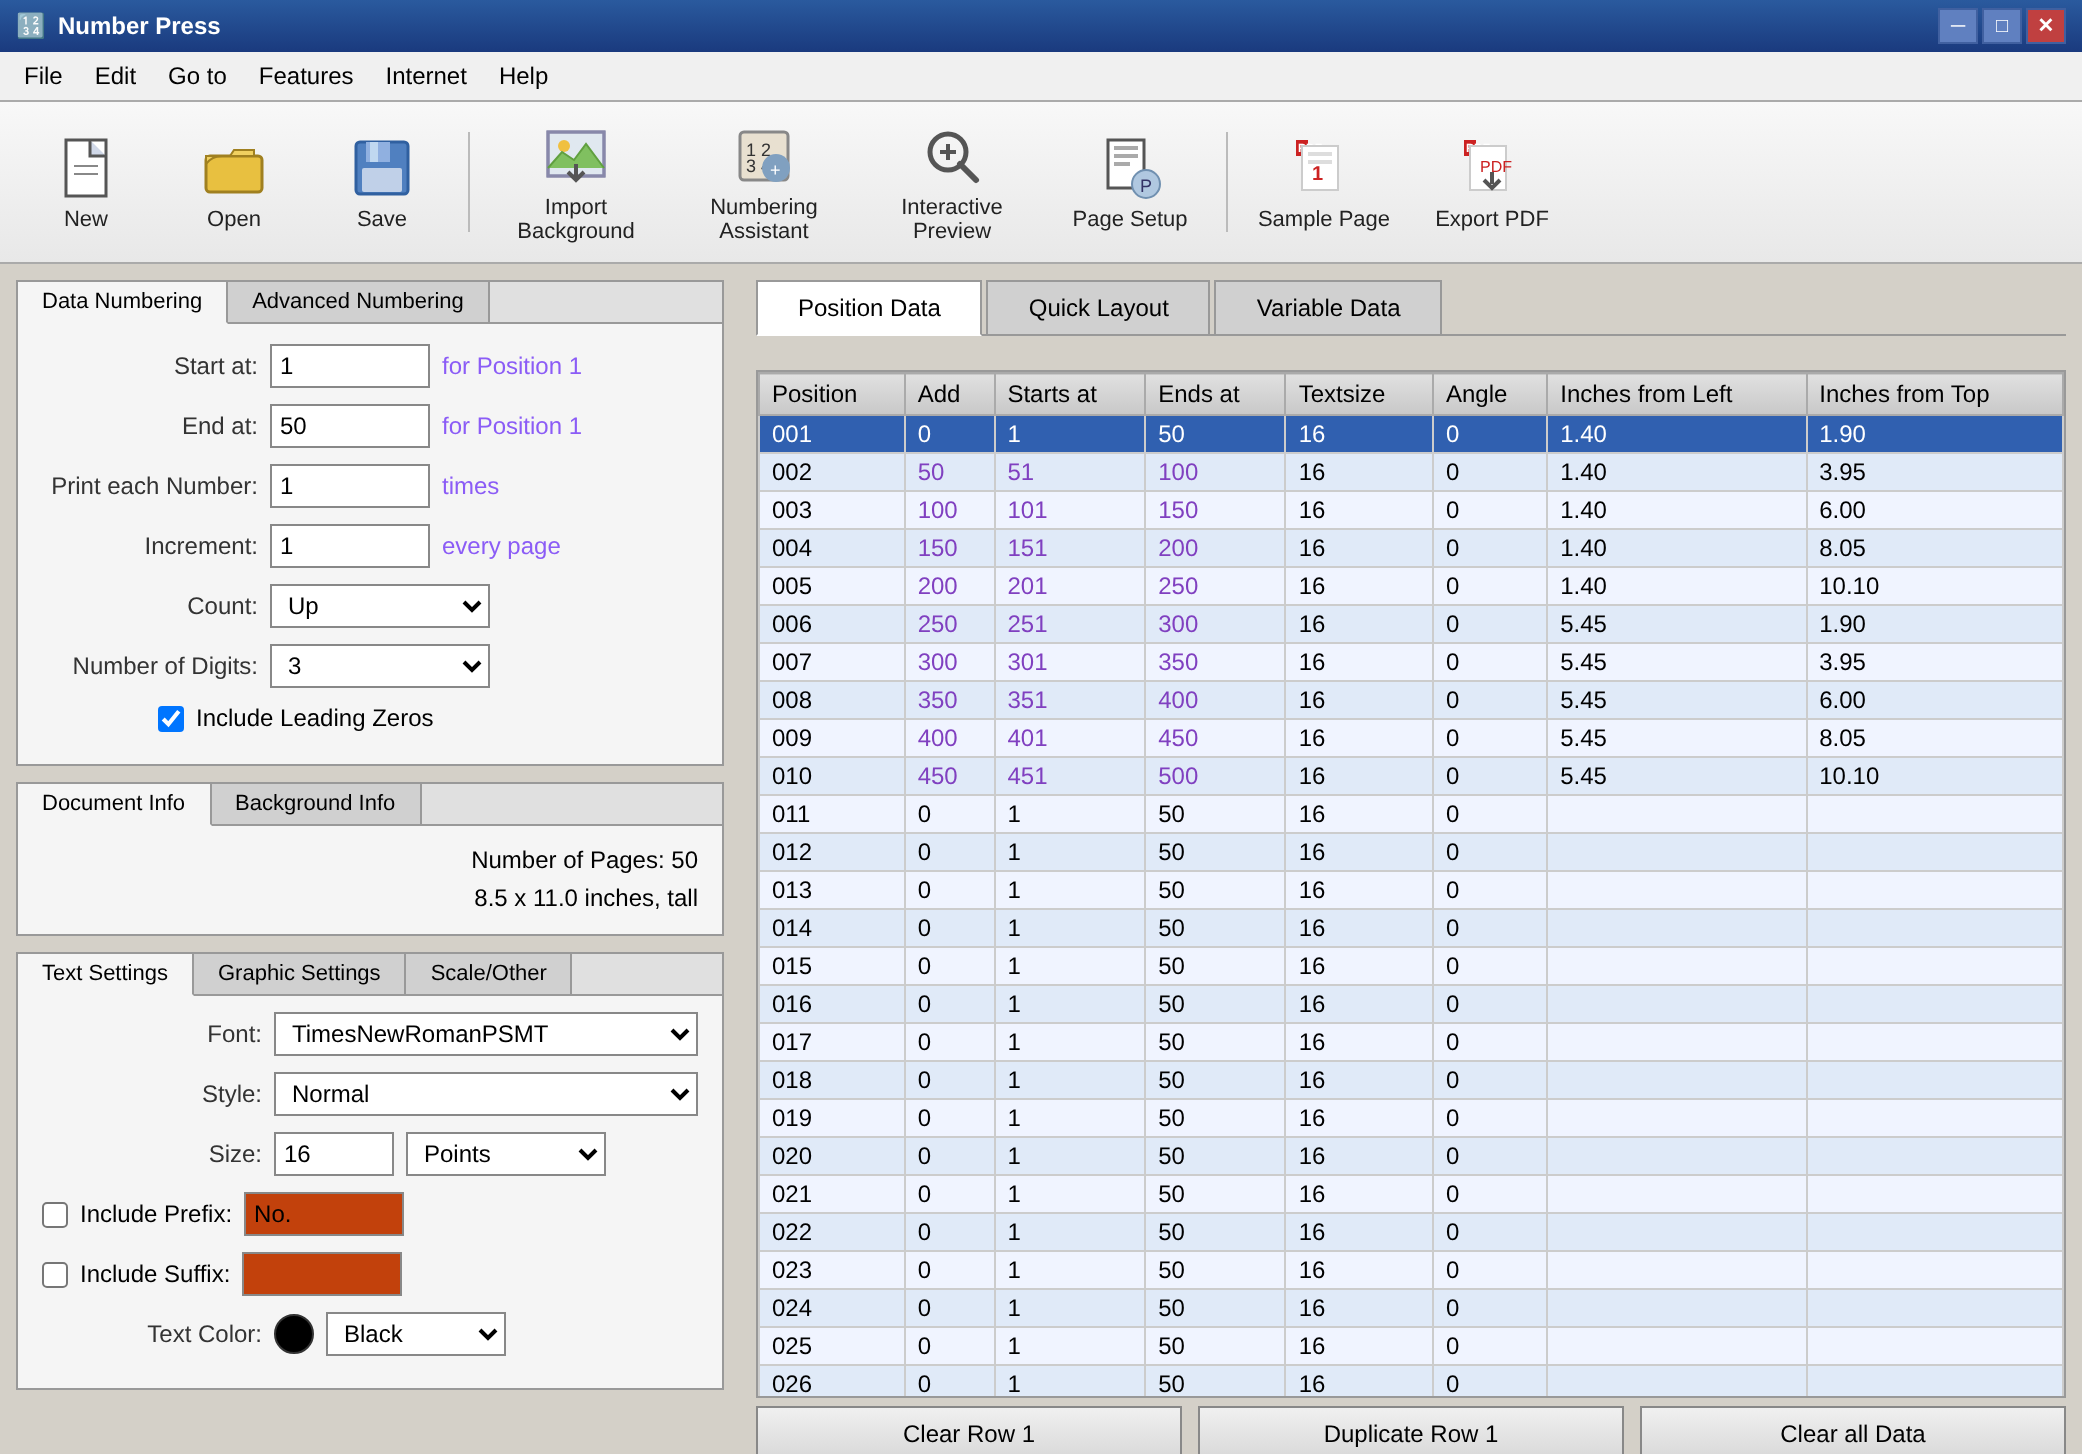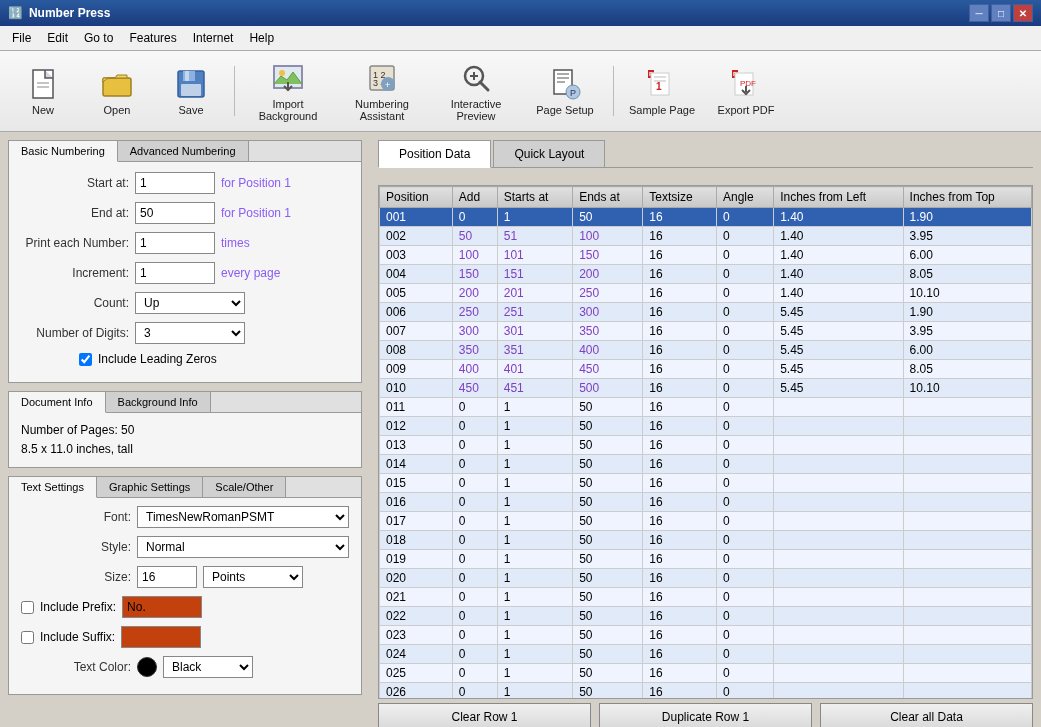--- a/index.html
+++ b/index.html
@@ -129,21 +129,21 @@
       font-size: 12px;
       height: 22px;
       width: 110px;
       appearance: auto;
     }
     .checkbox-row { display: flex; align-items: center; gap: 6px; margin-left: 60px; margin-bottom: 6px; }
     
     
     .doc-info-panel { border: 1px solid #999; background: #f5f5f5; }
     .doc-info-tabs { display: flex; background: #e0e0e0; border-bottom: 1px solid #999; }
-    .doc-info-content { padding: 8px 12px; text-align: left; font-size: 12px; line-height: 1.6; }
+    .doc-info-content { padding: 8px 12px; text-align: right; font-size: 12px; line-height: 1.6; }
     
     
     .text-settings-panel { border: 1px solid #999; background: #f5f5f5; }
     .text-settings-tabs { display: flex; background: #e0e0e0; border-bottom: 1px solid #999; }
     .text-settings-content { padding: 8px 12px; }
     
     .wide-select {
       border: 1px solid #888;
       background: white;
       padding: 2px 4px;
@@ -377,21 +377,21 @@
     <span>Export PDF</span>
   </button>
 </div>
 
 <div id="main">
 
   <div id="left-panel">
 
     <div class="tab-widget">
       <div class="tab-header">
-        <div class="tab-label active">Basic Numbering</div>
+        <div class="tab-label active">Data Numbering</div>
         <div class="tab-label">Advanced Numbering</div>
       </div>
       <div class="tab-content">
         <div class="form-row">
           <span class="form-label">Start at:</span>
           <input class="form-input" type="text" value="1" style="">
           <span class="form-suffix">for Position 1</span>
         </div>
         <div class="form-row">
           <span class="form-label">End at:</span>
@@ -492,20 +492,21 @@
         </div>
       </div>
     </div>
   </div>
 
   <div id="right-panel">
 
     <div class="data-tabs">
       <div class="data-tab active">Position Data</div>
       <div class="data-tab">Quick Layout</div>
+      <div class="data-tab">Variable Data</div>
     </div>
 
     <div id="data-table-container">
       <table>
         <thead>
           <tr>
             <th>Position</th>
             <th>Add</th>
             <th>Starts at</th>
             <th>Ends at</th>

